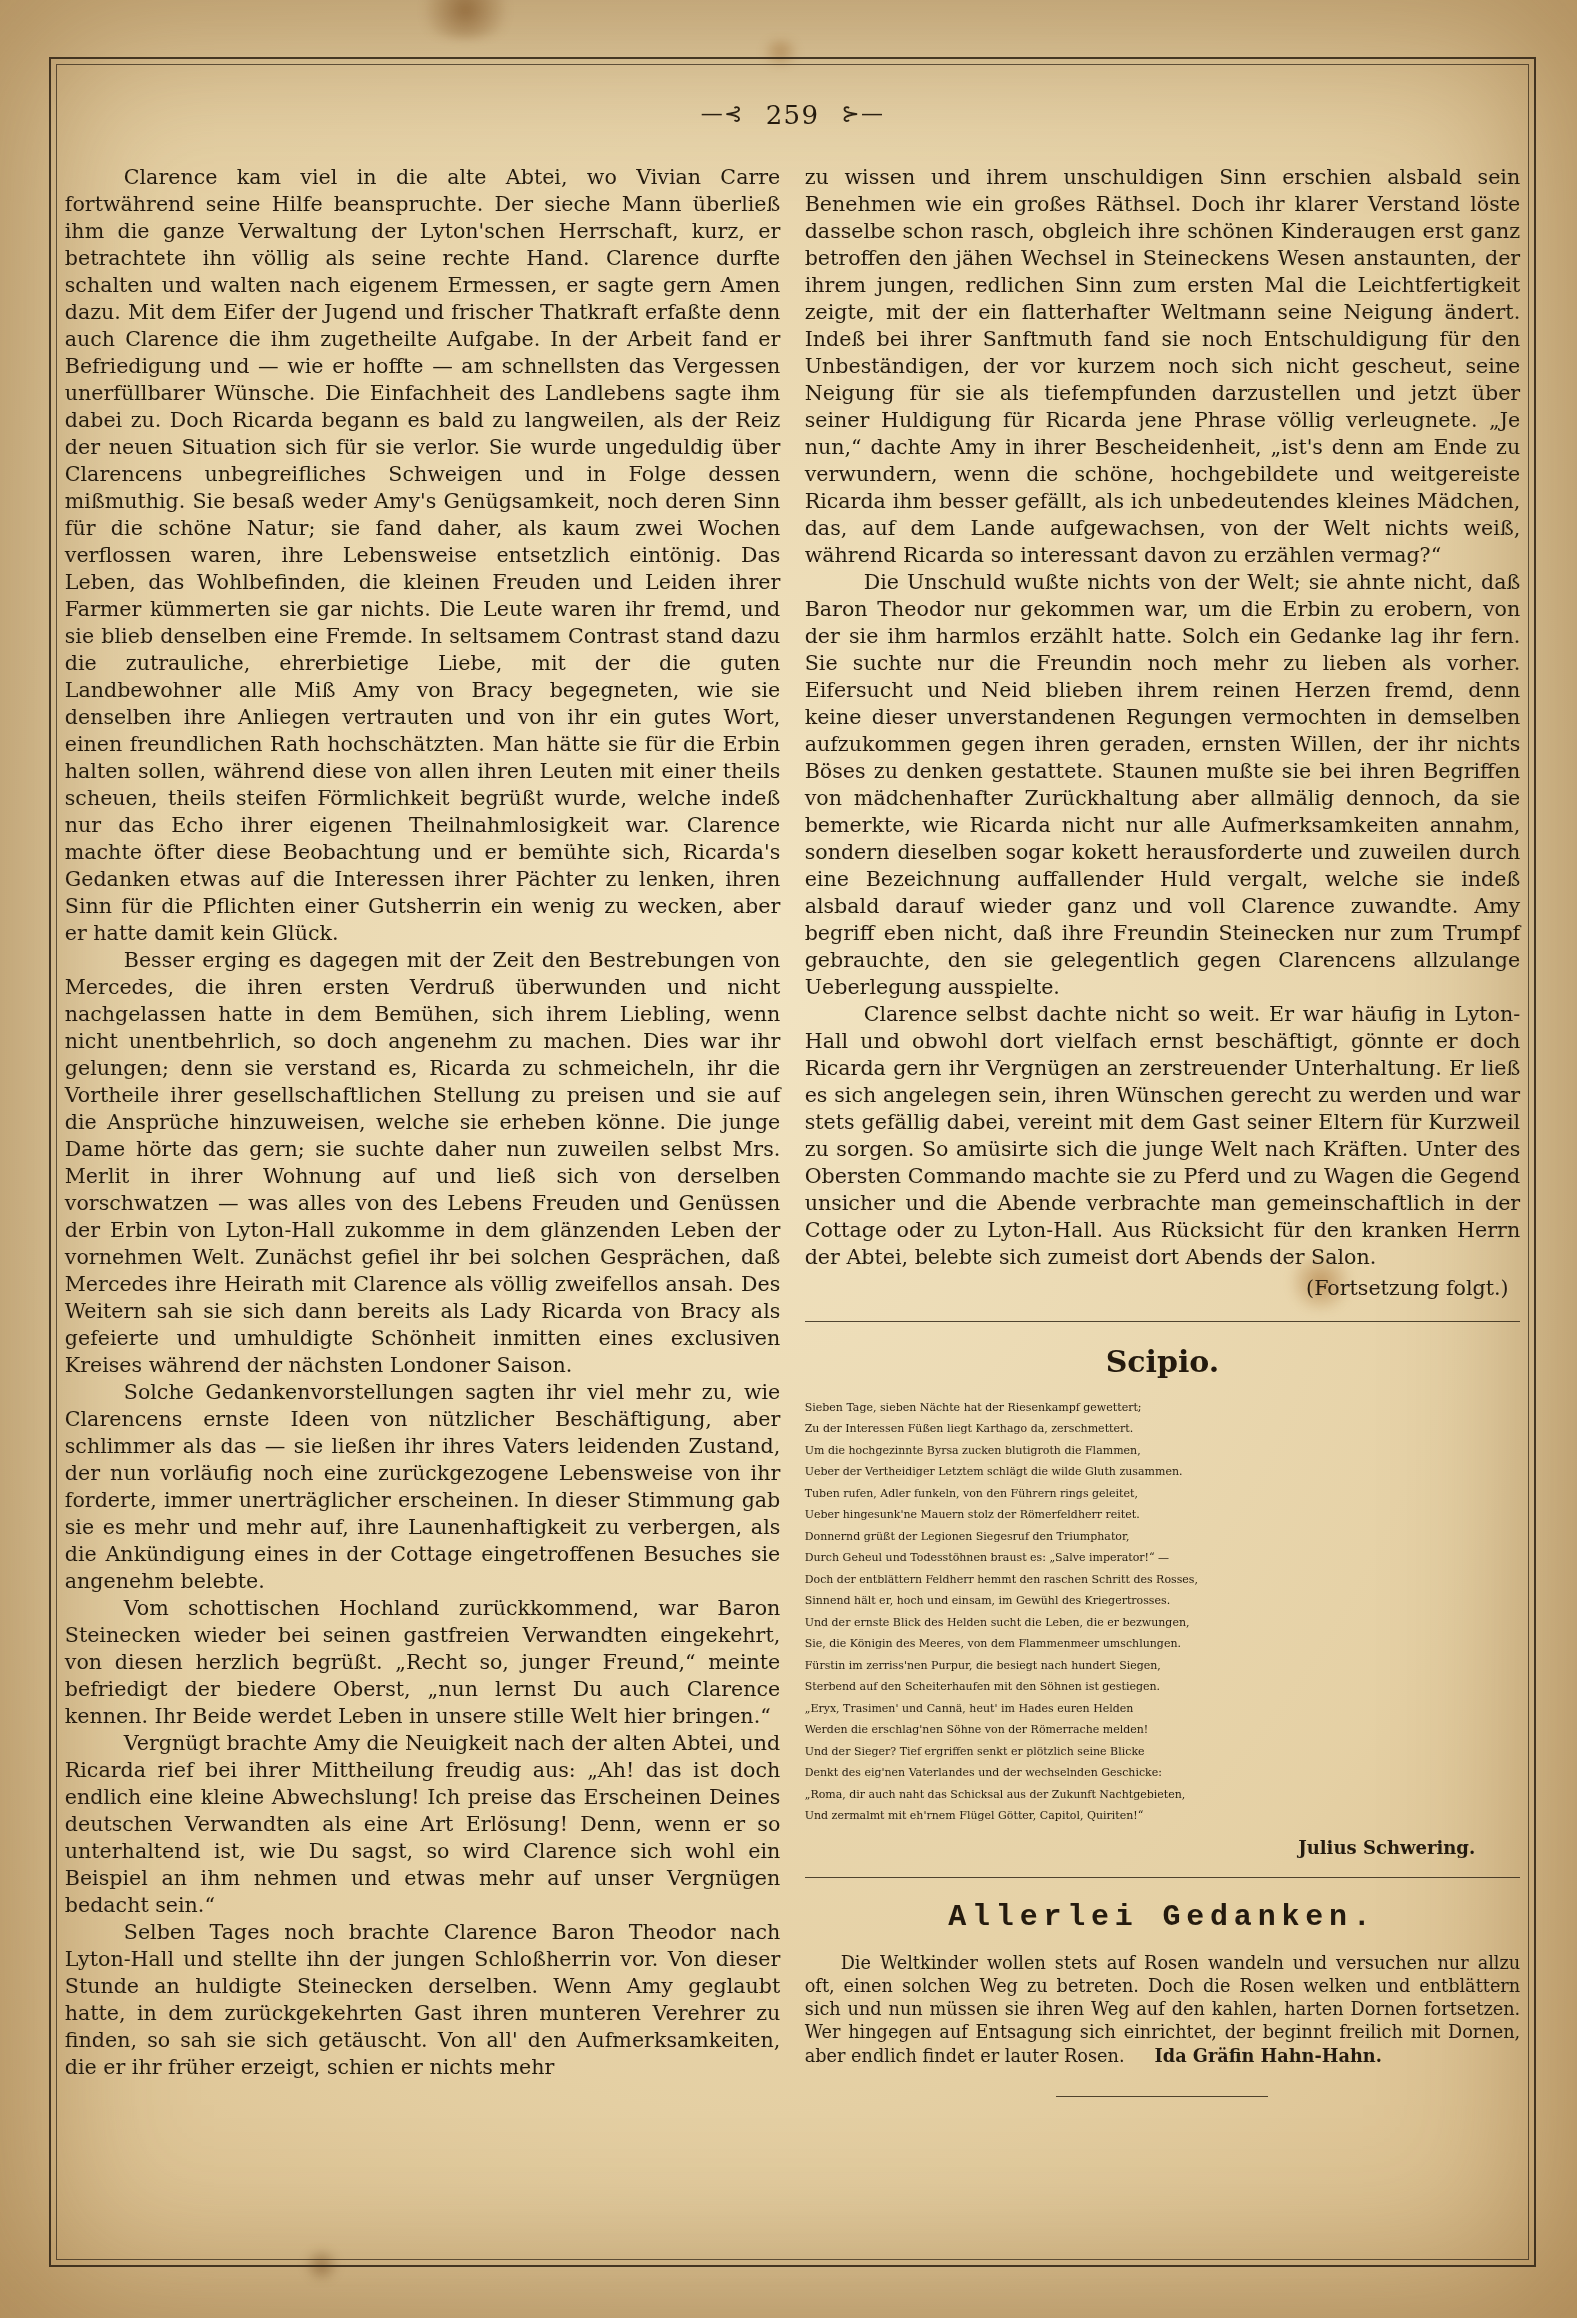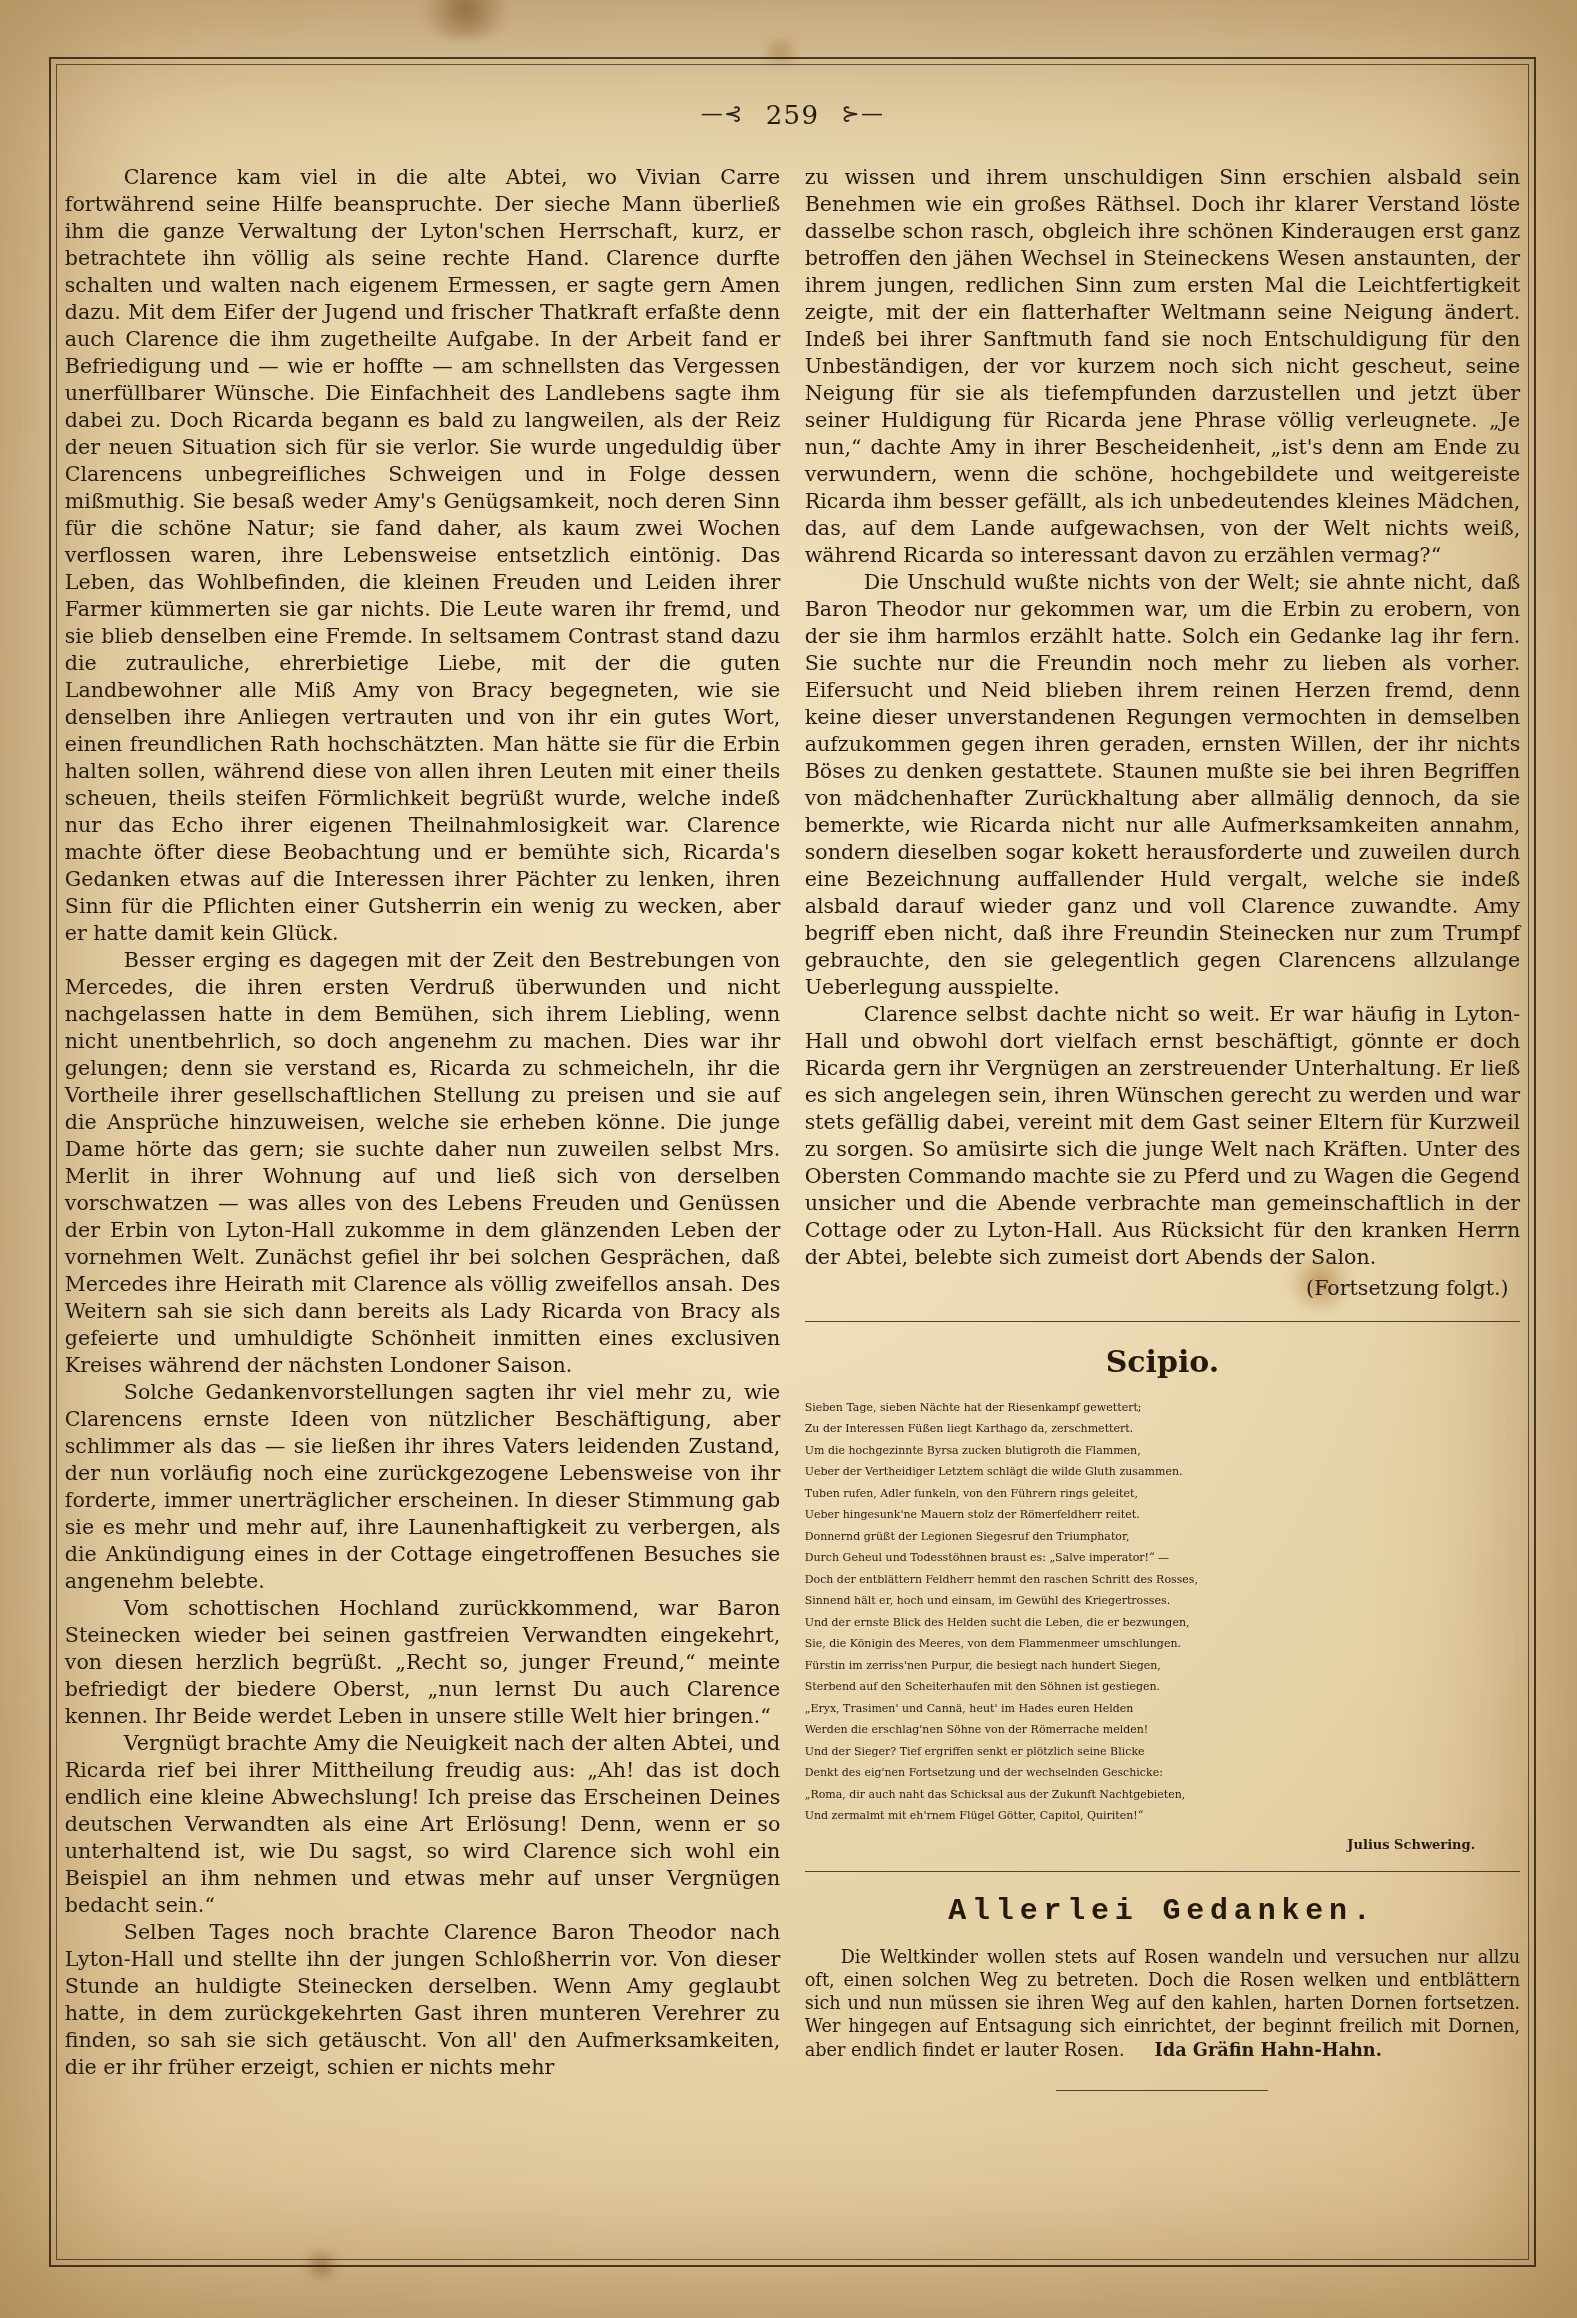--- a/index.html
+++ b/index.html
@@ -52,21 +52,21 @@
   h2.sec-title{
     text-align:center;font-size:30px;font-weight:bold;color:#241a0e;
     margin:22px 0 18px 0;
   }
   h2.spaced{letter-spacing:5.8px;font-family:Liberation Mono, monospace;}
   .poem{margin-top:3.9px;}
   .poem-line{
     font-size:11px;line-height:21.5px;color:#241a0e;white-space:normal;
   }
   .byline{
-    text-align:right;font-size:13px;font-weight:bold;color:#241a0e;
+    text-align:right;font-size:18px;font-weight:bold;color:#241a0e;
     margin:10.3px 45px 16.7px 0;
   }
   .small-par{
     font-size:17.7px !important;line-height:23px !important;text-indent:36px !important;
   }
   .byline-inline{font-weight:bold;margin-left:30px;white-space:nowrap;}
   .end-rule{
     border:none;border-top:1.9px solid rgba(40,30,16,.8);
     width:212px;margin:28px auto 0 auto;
   }
@@ -120,21 +120,21 @@
             <div class="poem-line">Durch Geheul und Todesstöhnen braust es: „Salve imperator!“ —</div>
             <div class="poem-line">Doch der entblättern Feldherr hemmt den raschen Schritt des Rosses,</div>
             <div class="poem-line">Sinnend hält er, hoch und einsam, im Gewühl des Kriegertrosses.</div>
             <div class="poem-line">Und der ernste Blick des Helden sucht die Leben, die er bezwungen,</div>
             <div class="poem-line">Sie, die Königin des Meeres, von dem Flammenmeer umschlungen.</div>
             <div class="poem-line">Fürstin im zerriss'nen Purpur, die besiegt nach hundert Siegen,</div>
             <div class="poem-line">Sterbend auf den Scheiterhaufen mit den Söhnen ist gestiegen.</div>
             <div class="poem-line">„Eryx, Trasimen' und Cannä, heut' im Hades euren Helden</div>
             <div class="poem-line">Werden die erschlag'nen Söhne von der Römerrache melden!</div>
             <div class="poem-line">Und der Sieger?  Tief ergriffen senkt er plötzlich seine Blicke</div>
-            <div class="poem-line">Denkt des eig'nen Fortsetzung und der wechselnden Geschicke:</div>
+            <div class="poem-line">Denkt des eig'nen Vaterlandes und der wechselnden Geschicke:</div>
             <div class="poem-line">„Roma, dir auch naht das Schicksal aus der Zukunft Nachtgebieten,</div>
             <div class="poem-line">Und zermalmt mit eh'rnem Flügel Götter, Capitol, Quiriten!“</div>
           </div>
 
           <div class="byline">Julius Schwering.</div>
 
           <hr class="rule">
 
           <h2 class="sec-title spaced">Allerlei Gedanken.</h2>
 

